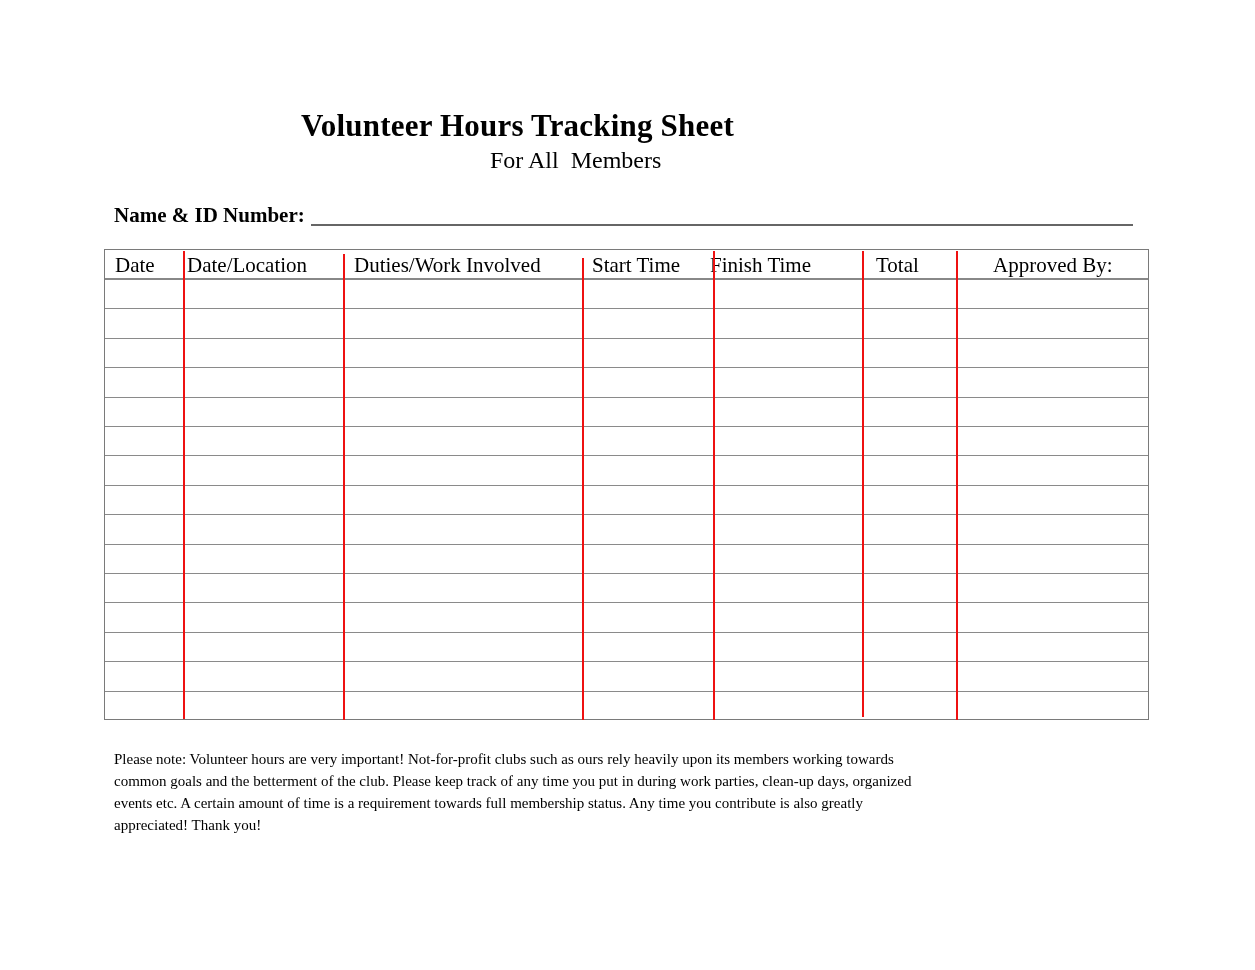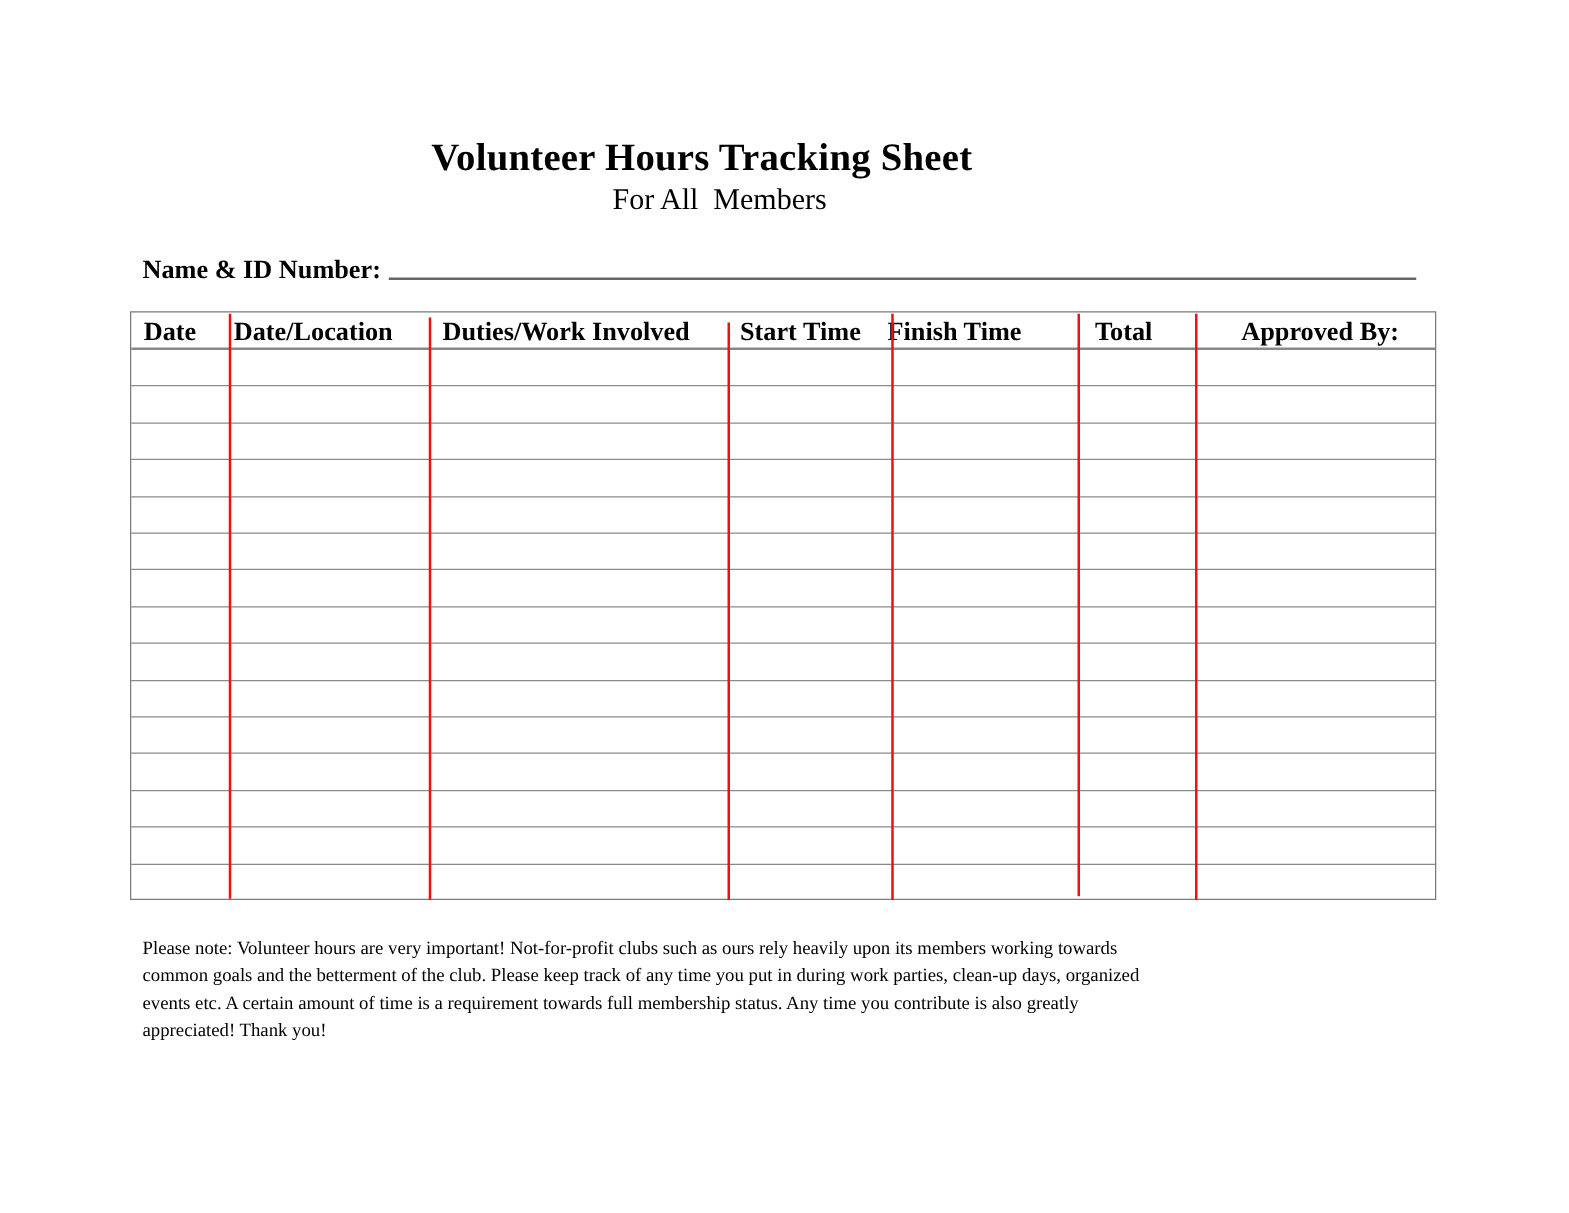--- a/index.html
+++ b/index.html
@@ -1,30 +1,30 @@
 <!DOCTYPE html>
 <html><head>
   <meta charset="utf-8">
   <style>
     html, body { margin: 0; padding: 0; background: #ffffff; }
     body { width: 1255px; height: 970px; position: relative; overflow: hidden;
            font-family: "Liberation Serif", "DejaVu Serif", serif; color: #000; }
     .title { position: absolute; left: 0; width: 1035px; top: 106px; text-align: center;
-             font-weight: bold; font-size: 31px; line-height: 40px; letter-spacing: 0.2px; margin-left: 44px; }
+             font-weight: bold; font-size: 31px; line-height: 40px; letter-spacing: 0.2px; }
     .subtitle { position: absolute; left: 490px; top: 145px; font-size: 24px; line-height: 30px;
                 white-space: pre; }
     .name-line { position: absolute; left: 114px; top: 200px; font-size: 21px; font-weight: bold;
-                 line-height: 30px; display: flex; align-items: flex-start; }
+                 line-height: 30px; display: flex; align-items: flex-end; }
     .name-blank { display: inline-block; width: 822px; height: 22px; border-bottom: 2px solid #666;
                   margin-left: 6px; margin-bottom: 4px; }
     .sheet { position: absolute; left: 104px; top: 249px; width: 1045px; height: 471px;
              border: 1.5px solid #7a7a7a; box-sizing: border-box; }
     .header-row { position: absolute; left: 0; top: 0; right: 0; height: 30px;
                   border-bottom: 2px solid #888; box-sizing: border-box; }
-    .hcell { position: absolute; top: 2px; font-weight: bold; font-size: 21px; line-height: 26px;
+    .hcell { position: absolute; top: 2px; font-weight: normal; font-size: 21px; line-height: 26px;
              white-space: nowrap; }
     .row { position: absolute; left: 0; right: 0; height: 29.4px; border-bottom: 1.5px solid #8a8a8a;
            box-sizing: border-box; }
     .row:last-child { border-bottom: none; }
     .vline { position: absolute; width: 2px; background: #ee1111; }
     .note { position: absolute; left: 114px; top: 748px; width: 1030px; font-size: 15px;
             line-height: 22px; }
     .note span { display: block; white-space: nowrap; }
   </style>
 </head>

